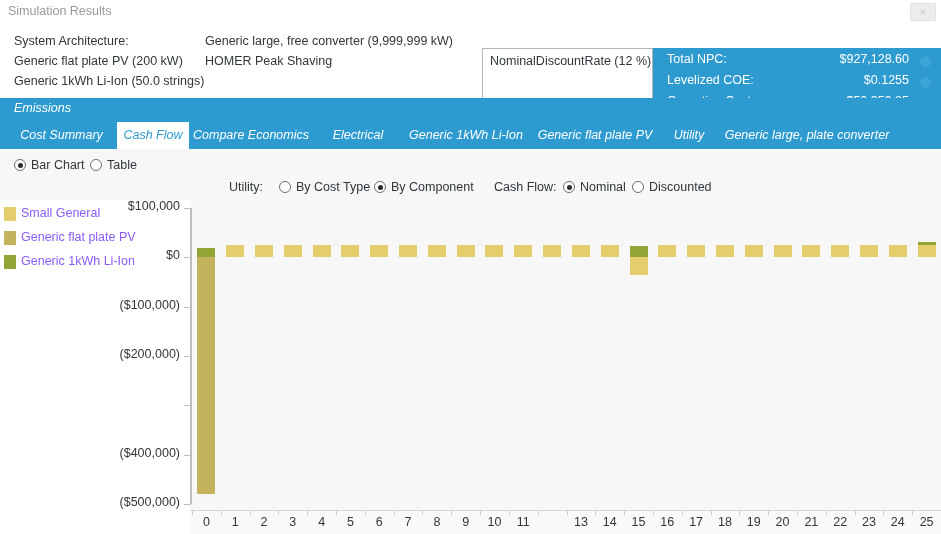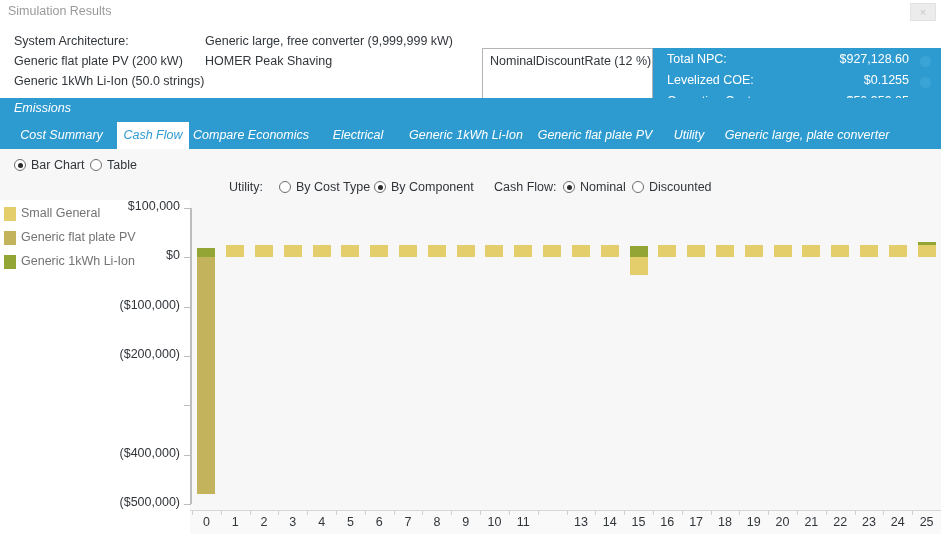--- a/index.html
+++ b/index.html
@@ -132,21 +132,21 @@
 
   
   .chartwrap {
     position: absolute; left: 0; top: 200px; width: 941px; height: 334px;
     background: #ffffff;
   }
   .legend {
     position: absolute; left: 4px; top: 3px; width: 130px;
   }
   .legend-item {
-    position: relative; height: 24px; font-size: 12.5px; color: #737373;
+    position: relative; height: 24px; font-size: 12.5px; color: #8b5cf6;
     white-space: nowrap;
   }
   .legend-item .sw {
     position: absolute; left: 0; top: 4px; width: 12px; height: 14px;
   }
   .legend-item .lt { position: absolute; left: 17px; top: 3px; }
 
   .plot {
     position: absolute; left: 190px; top: 0px;
     width: 751px; height: 310px;

